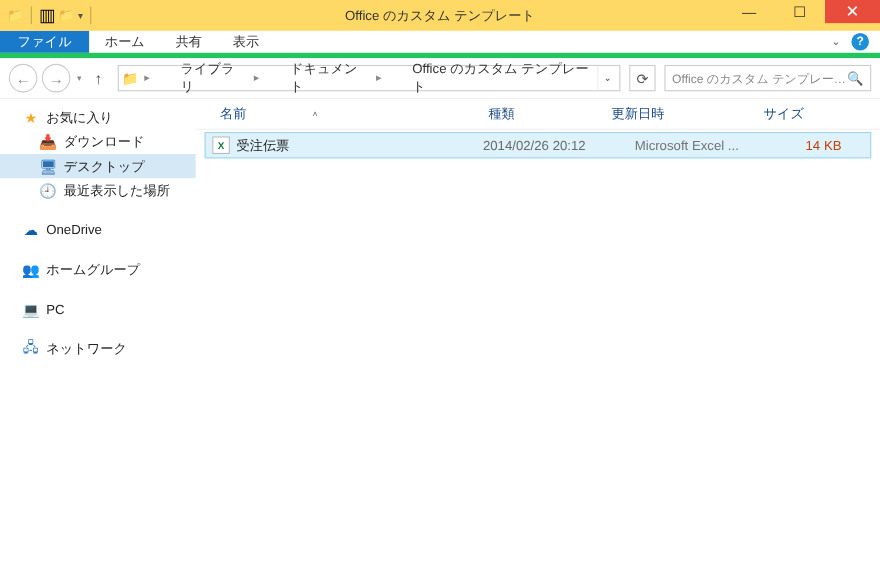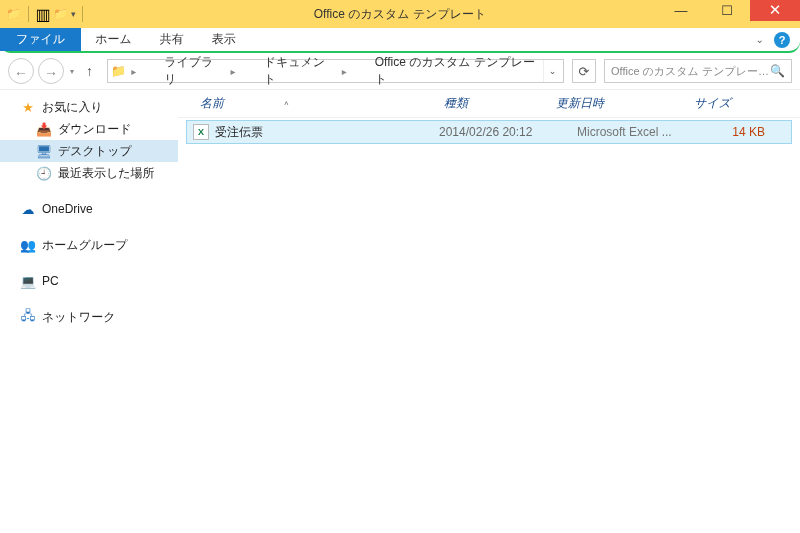--- a/index.html
+++ b/index.html
@@ -11,21 +11,21 @@
   .titlebar-left .ico { width: 16px; height: 16px; display: inline-flex; align-items: center; justify-content: center; }
   .title-text { position: absolute; left: 0; right: 0; text-align: center; font-size: 12px; color: #333; pointer-events: none; }
   .winbtns { margin-left: auto; display: flex; height: 100%; }
   .winbtn { width: 46px; height: 20px; margin-top: 0; display: flex; align-items: center; justify-content: center; }
   .winbtn-min, .winbtn-max { color: #333; font-size: 13px; }
   .winbtn-close { background: #e74c3c; color: #fff; font-size: 15px; width: 50px; height: 22px; margin-top: -1px; }
   .qat-sep { width: 1px; height: 16px; background: #bfa94a; margin: 0 4px; }
   .qat-chev { color: #555; font-size: 9px; }
 
   
-  .ribbonbar { height: 25px; background: #fff; border-bottom: 2px solid #22c55e; display: flex; align-items: stretch; border-radius: 11px; }
+  .ribbonbar { height: 25px; background: #fff; border-bottom: 5px solid #22c55e; display: flex; align-items: stretch; }
   .file-tab { background: #1979ca; color: #fff; font-size: 12px; padding: 0 16px; display: flex; align-items: center; }
   .ribbon-tab { font-size: 12px; color: #333; padding: 0 14px; display: flex; align-items: center; }
   .ribbon-right { margin-left: auto; display: flex; align-items: center; padding-right: 10px; gap: 10px; }
   .rib-chev { color: #646464; font-size: 10px; }
   .help-ico { width: 16px; height: 16px; background: #1e90d8; border-radius: 50%; color: #fff; font-size: 11px; font-weight: bold; display: flex; align-items: center; justify-content: center; }
 
   
   .navrow { height: 36px; background: #fff; display: flex; align-items: center; padding: 0 8px; gap: 4px; }
   .navbtn { width: 24px; height: 24px; border: 1px solid #ccc; border-radius: 3px; display: flex; align-items: center; justify-content: center; color: #888; font-size: 14px; background: #fff; }
   .navbtn.round { border-radius: 50%; width: 26px; height: 26px; }
@@ -48,21 +48,21 @@
   .mainarea { display: flex; height: calc(533px - 28px - 25px - 36px); border-top: 1px solid #eee; }
   .sidebar { width: 178px; background: #fff; padding-top: 6px; font-size: 12px; color: #222; overflow: hidden; }
   .group { margin-bottom: 14px; }
   .sb-item { display: flex; align-items: center; height: 22px; padding-left: 20px; gap: 6px; }
   .sb-item.lv2 { padding-left: 36px; }
   .sb-item.sel { background: #d5e8f6; }
   .sb-ico { width: 16px; height: 16px; display: inline-flex; align-items: center; justify-content: center; font-size: 13px; }
 
   .content { flex: 1; position: relative; }
   .columns { display: flex; height: 28px; align-items: center; border-bottom: 1px solid #f0f0f0; font-size: 12px; color: #1a4a8a; padding-left: 14px; }
-  .col { padding-left: 8px; font-style: italic; }
+  .col { padding-left: 8px; }
   .col-name { width: 244px; display:flex; align-items:center; gap:60px;}
   .col-date { width: 138px; }
   .col-type { width: 112px; }
   .col-size { flex: 1; }
   .sort-caret { font-size: 8px; color: #666; }
 
   .filerow { display: flex; align-items: center; height: 24px; margin: 2px 8px 0 8px; padding-left: 6px; background: #def2fb; border: 1px solid #9fd6ef; font-size: 12px; }
   .cell-name { width: 246px; display: flex; align-items: center; gap: 6px; color: #222; }
   .cell-date { width: 138px; color: #6a6a6a; }
   .cell-type { width: 112px; color: #737373; white-space: nowrap; overflow: hidden; text-overflow: clip; }

